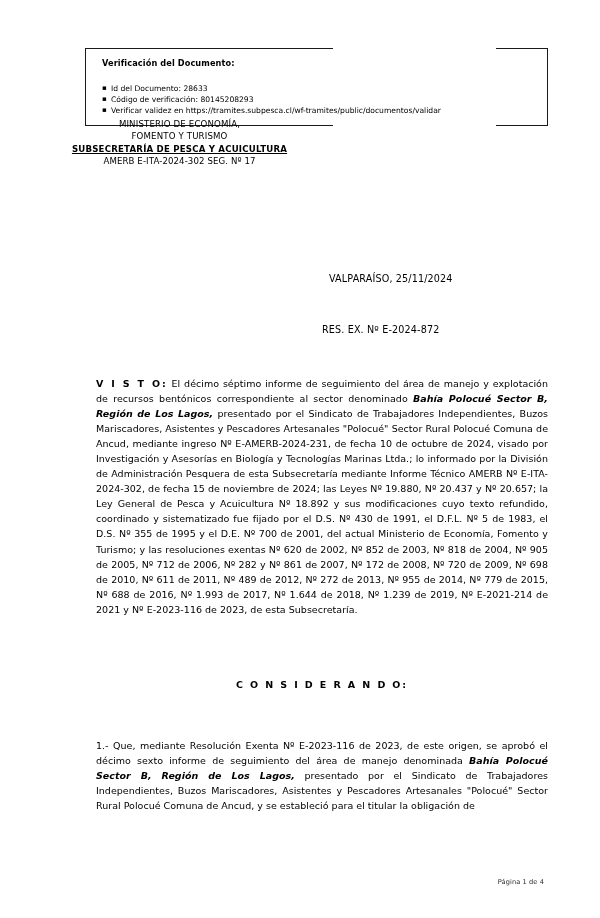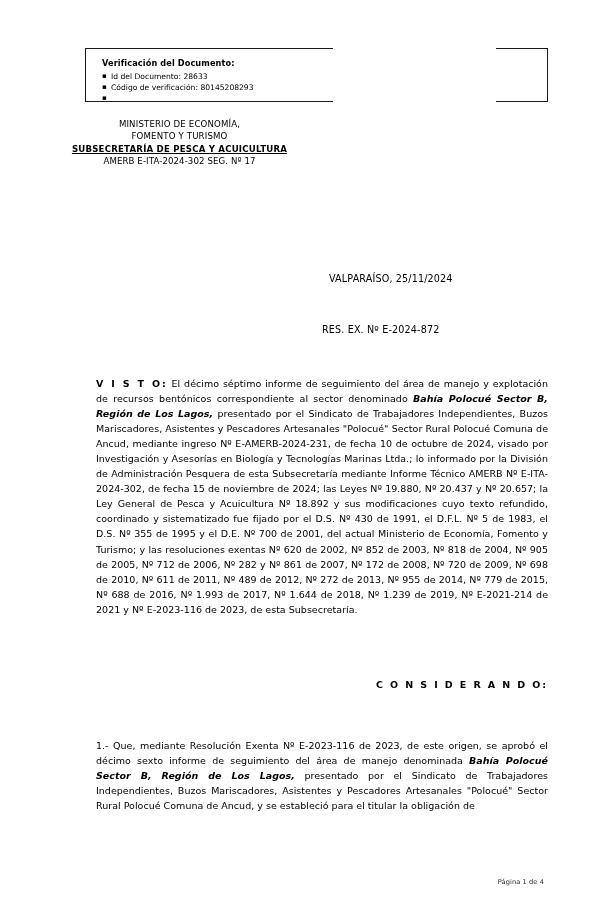--- a/index.html
+++ b/index.html
@@ -50,21 +50,21 @@
     left: 247px;
     bottom: -2px;
     width: 163px;
     height: 3px;
     background: #ffffff;
   }
   .verif-title {
     font-size: 8.2px;
     font-weight: bold;
     letter-spacing: .1px;
-    margin: 0 0 3px 16px;
+    margin: 0 0 15px 16px;
   }
   .verif-list {
     margin: 0;
     padding: 0;
     list-style: none;
   }
   .verif-list li {
     font-size: 7.6px;
     line-height: 11.2px;
     margin-left: 25px;
@@ -156,21 +156,21 @@
   .bi {
     font-weight: bold;
     font-style: italic;
   }
 
   .centered-heading {
     position: absolute;
     left: 96px;
     width: 452px;
     top: 679px;
-    text-align: right;
+    text-align: center;
     font-size: 9.5px;
     font-weight: bold;
     letter-spacing: 1.9px;
   }
 
   
   .footer {
     position: absolute;
     right: 56px;
     top: 878px;
@@ -191,20 +191,21 @@
       <li>
         <span class="bullet">▪</span>
         <span>Id del Documento: 28633</span>
       </li>
       <li>
         <span class="bullet">▪</span>
         <span>Código de verificación: 80145208293</span>
       </li>
       <li>
         <span class="bullet">▪</span>
+        <span>Verificar validez en https://tramites.subpesca.cl/wf-tramites/public/documentos/validar</span>
       </li>
     </ul>
   </div>
 
   <div class="letterhead">
     <div class="lh-line">MINISTERIO DE ECONOMÍA,</div>
     <div class="lh-line">FOMENTO Y TURISMO</div>
     <div class="lh-line lh-org">SUBSECRETARÍA DE PESCA Y ACUICULTURA</div>
     <div class="lh-line lh-ref">AMERB E-ITA-2024-302 SEG. Nº 17</div>
   </div>

